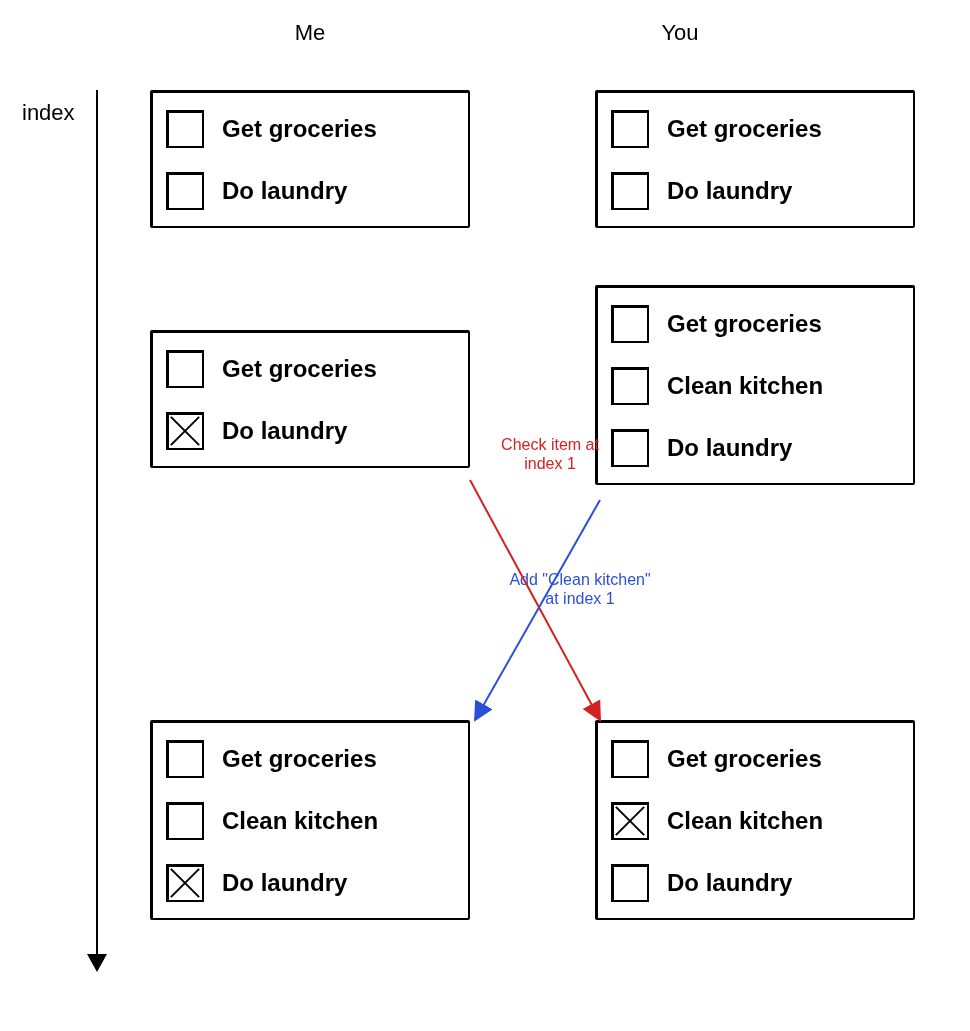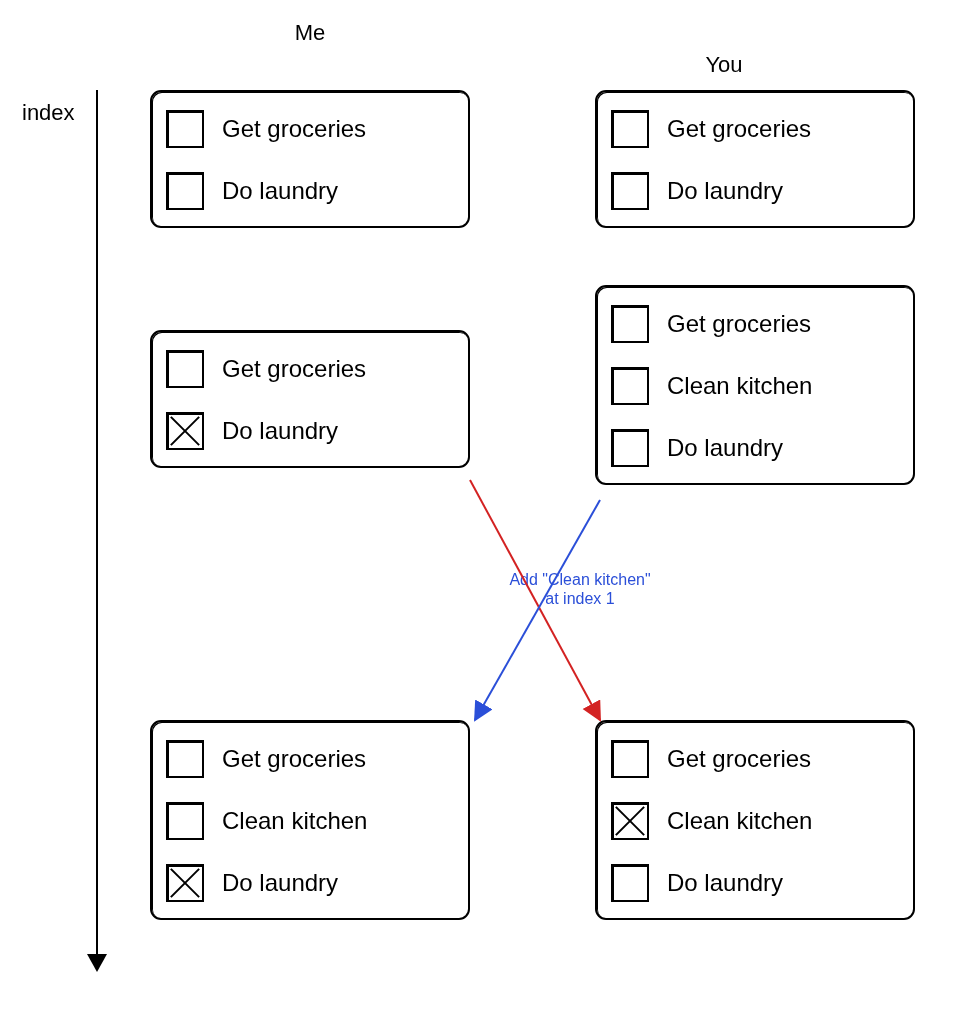--- a/index.html
+++ b/index.html
@@ -41,25 +41,26 @@
     left: -9px;
     width: 0;
     height: 0;
     border-left: 10px solid transparent;
     border-right: 10px solid transparent;
     border-top: 18px solid #000;
   }
   .card {
     position: absolute;
     border: 2px solid #000;
-    border-radius: 11px;
+    border-radius: 2px;
     background: #fff;
     padding: 18px 14px 10px 14px;
     box-sizing: border-box;
     box-shadow: 1px 1px 0 #000 inset;
+    font-weight: bold;
   }
   .item {
     display: flex;
     align-items: center;
     gap: 18px;
     margin-bottom: 24px;
   }
   .item:last-child { margin-bottom: 6px; }
   .checkbox {
     position: relative;
@@ -102,21 +103,21 @@
     pointer-events: none;
   }
 </style>
 </head>
 <body>
 
 <div class="stage">
 
   <div class="col-header" style="left:250px; top:20px;">Me</div>
 
-  <div class="col-header" style="left:664px; top:20px;margin-top:32px;">You</div>
+  <div class="col-header" style="left:620px; top:20px;">You</div>
 
   <div class="axis-label" style="left:22px; top:100px;">index</div>
 
   <div class="time-arrow"></div>
 
   <div class="card" style="left:150px; top:90px; width:320px;">
     <div class="item">
       <span class="checkbox"></span>
       <span class="item-label">Get groceries</span>
     </div>
@@ -186,20 +187,22 @@
     <div class="item">
       <span class="checkbox checked"></span>
       <span class="item-label">Clean kitchen</span>
     </div>
     <div class="item">
       <span class="checkbox"></span>
       <span class="item-label">Do laundry</span>
     </div>
   </div>
 
+  <div class="annotation ann-red" style="left:480px; top:435px; width:140px;">Check item at
+index 1</div>
 
   <div class="annotation ann-blue" style="left:490px; top:570px; width:180px;">Add "Clean kitchen"
 at index 1</div>
 
   <svg class="arrows">
     <defs>
       <marker id="arrow-red" markerWidth="12" markerHeight="12" refX="9" refY="5" orient="auto">
         <path d="M0,0 L10,5 L0,10 z" fill="#d32222"></path>
       </marker>
       <marker id="arrow-blue" markerWidth="12" markerHeight="12" refX="9" refY="5" orient="auto">

